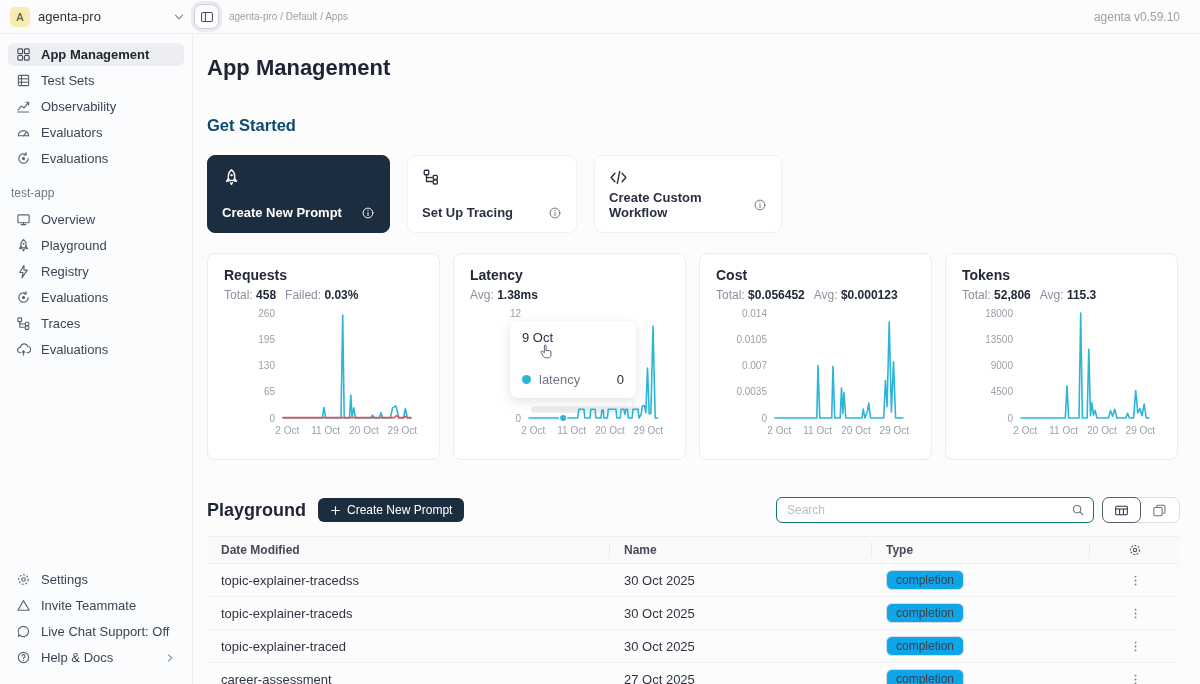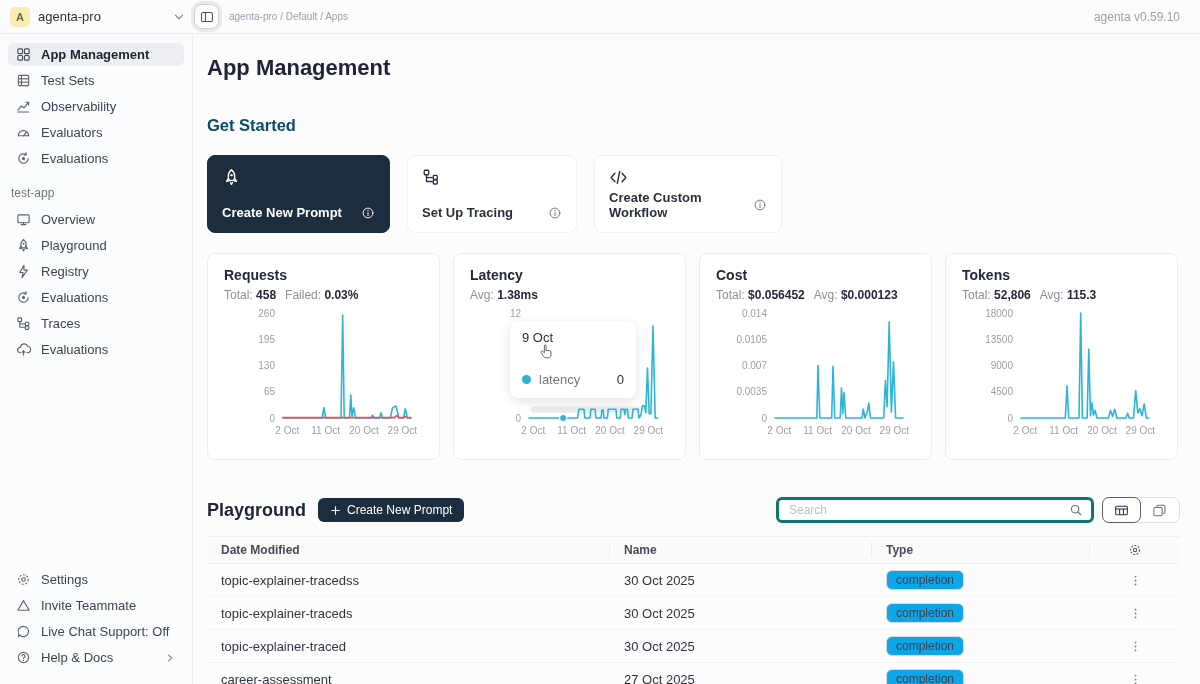--- a/index.html
+++ b/index.html
@@ -57,21 +57,21 @@
   .lat-dot{width:9px;height:9px;border-radius:50%}
   .lat-series{color:#707684}
   .lat-val{margin-left:auto;color:#2a3040}
   .cursor-hand{position:absolute;left:84px;top:90px;z-index:4}
   
   .app-row{display:flex;align-items:center;margin-top:37px;height:26px}
   .app-title{font-size:18px;font-weight:700;color:#1e2434}
   .create-btn{margin-left:12px;background:#1d2d40;color:#fff;border:none;border-radius:6px;height:24px;
     padding:0 12px;font-size:12px;display:flex;align-items:center;gap:6px;cursor:pointer;
     font-family:"Liberation Sans",sans-serif}
-  .search-wrap{margin-left:auto;width:318px;height:26px;border:3px solid #0f766e;border-radius:6px;background:#fff;
+  .search-wrap{margin-left:auto;width:318px;height:26px;border:1px solid #0f766e;border-radius:6px;background:#fff;
     display:flex;align-items:center;padding:0 8px}
   .search-wrap input{border:none;outline:none;flex:1;font-size:12px;color:#333;background:transparent;
     font-family:"Liberation Sans",sans-serif}
   .search-wrap input::placeholder{color:#b8bec6}
   .view-toggle{margin-left:8px;display:flex;border:1px solid #dcdfe3;border-radius:7px;background:#fff;height:26px}
   .vt-btn{width:39px;display:flex;align-items:center;justify-content:center;cursor:pointer}
   .vt-btn.selected{border:1px solid #59606b;border-radius:7px;margin:-1px;background:#fff}
   
   .table{margin-top:13px}
   .thead,.trow{display:grid;grid-template-columns:403px 262px 218px 1fr;align-items:center}

